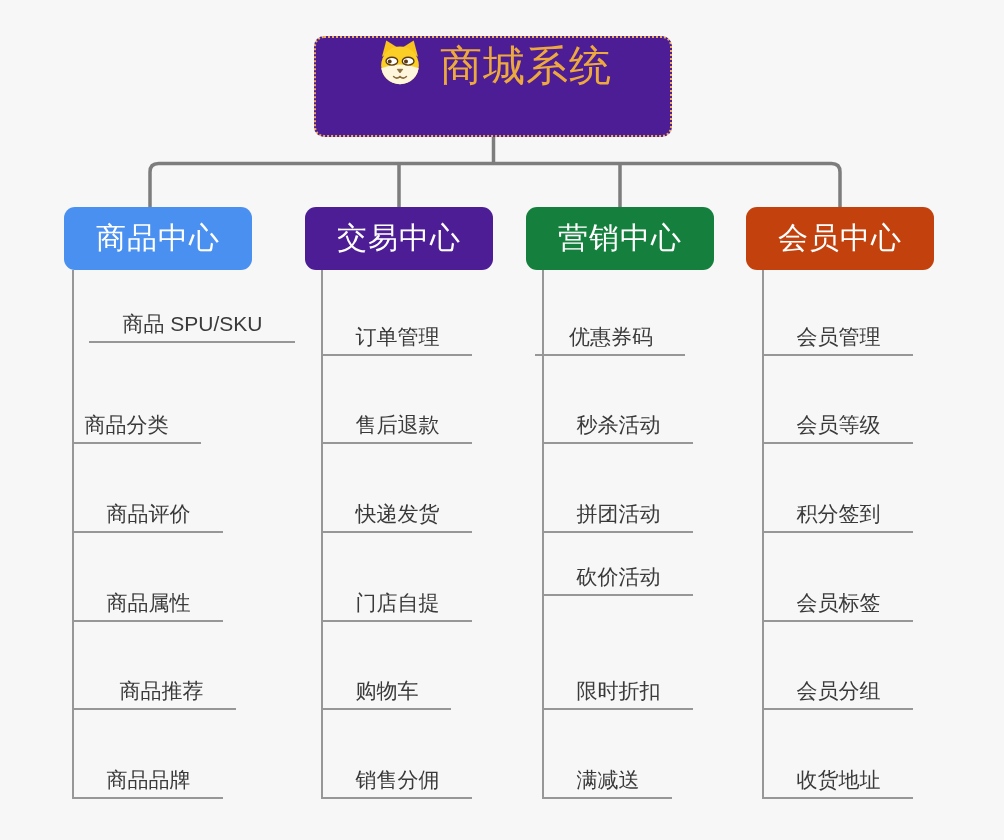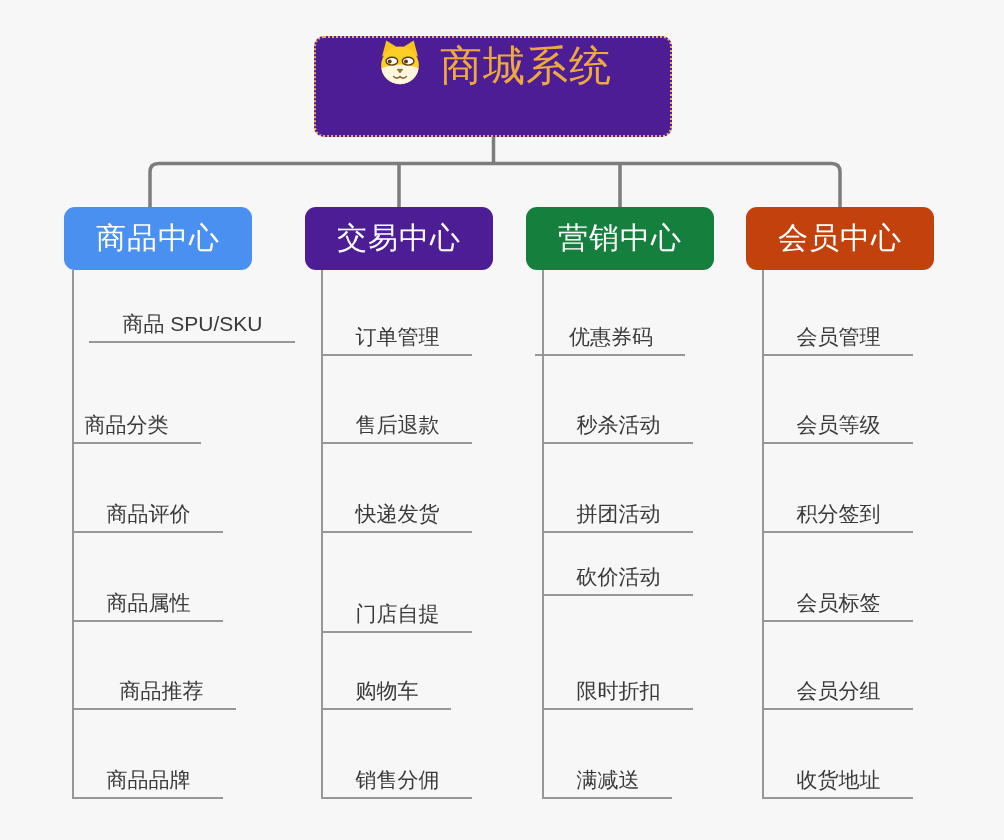--- a/index.html
+++ b/index.html
@@ -107,21 +107,21 @@
       <div class="branch-item" style="left: 72.5px; top: 412.2px; padding-left: 12px;">商品分类</div>
       <div class="branch-item" style="left: 72.5px; top: 500.9px;">商品评价</div>
       <div class="branch-item" style="left: 72.5px; top: 589.6px;">商品属性</div>
       <div class="branch-item" style="left: 72.5px; top: 678.3px; padding-left: 47px;">商品推荐</div>
       <div class="branch-item" style="left: 72.5px; top: 767px;">商品品牌</div>
       <div class="branch-header" style="left: 305px; background: #4c1d95;">交易中心</div>
       <div class="branch-trunk" style="left: 320.5px; top: 270px; height: 529px;"></div>
       <div class="branch-item" style="left: 321.5px; top: 323.5px;">订单管理</div>
       <div class="branch-item" style="left: 321.5px; top: 412.2px;">售后退款</div>
       <div class="branch-item" style="left: 321.5px; top: 500.9px;">快递发货</div>
-      <div class="branch-item" style="left: 321.5px; top: 589.6px; margin-top: 11px;">门店自提</div>
+      <div class="branch-item" style="left: 321.5px; top: 589.6px;">门店自提</div>
       <div class="branch-item" style="left: 321.5px; top: 678.3px;">购物车</div>
       <div class="branch-item" style="left: 321.5px; top: 767px;">销售分佣</div>
       <div class="branch-header" style="left: 526px; background: #15803d;">营销中心</div>
       <div class="branch-trunk" style="left: 541.5px; top: 270px; height: 529px;"></div>
       <div class="branch-item" style="left: 535px; top: 323.5px;">优惠券码</div>
       <div class="branch-item" style="left: 542.5px; top: 412.2px;">秒杀活动</div>
       <div class="branch-item" style="left: 542.5px; top: 500.9px;">拼团活动</div>
       <div class="branch-item" style="left: 542.5px; top: 564px;">砍价活动</div>
       <div class="branch-item" style="left: 542.5px; top: 678.3px;">限时折扣</div>
       <div class="branch-item" style="left: 542.5px; top: 767px;">满减送</div>

